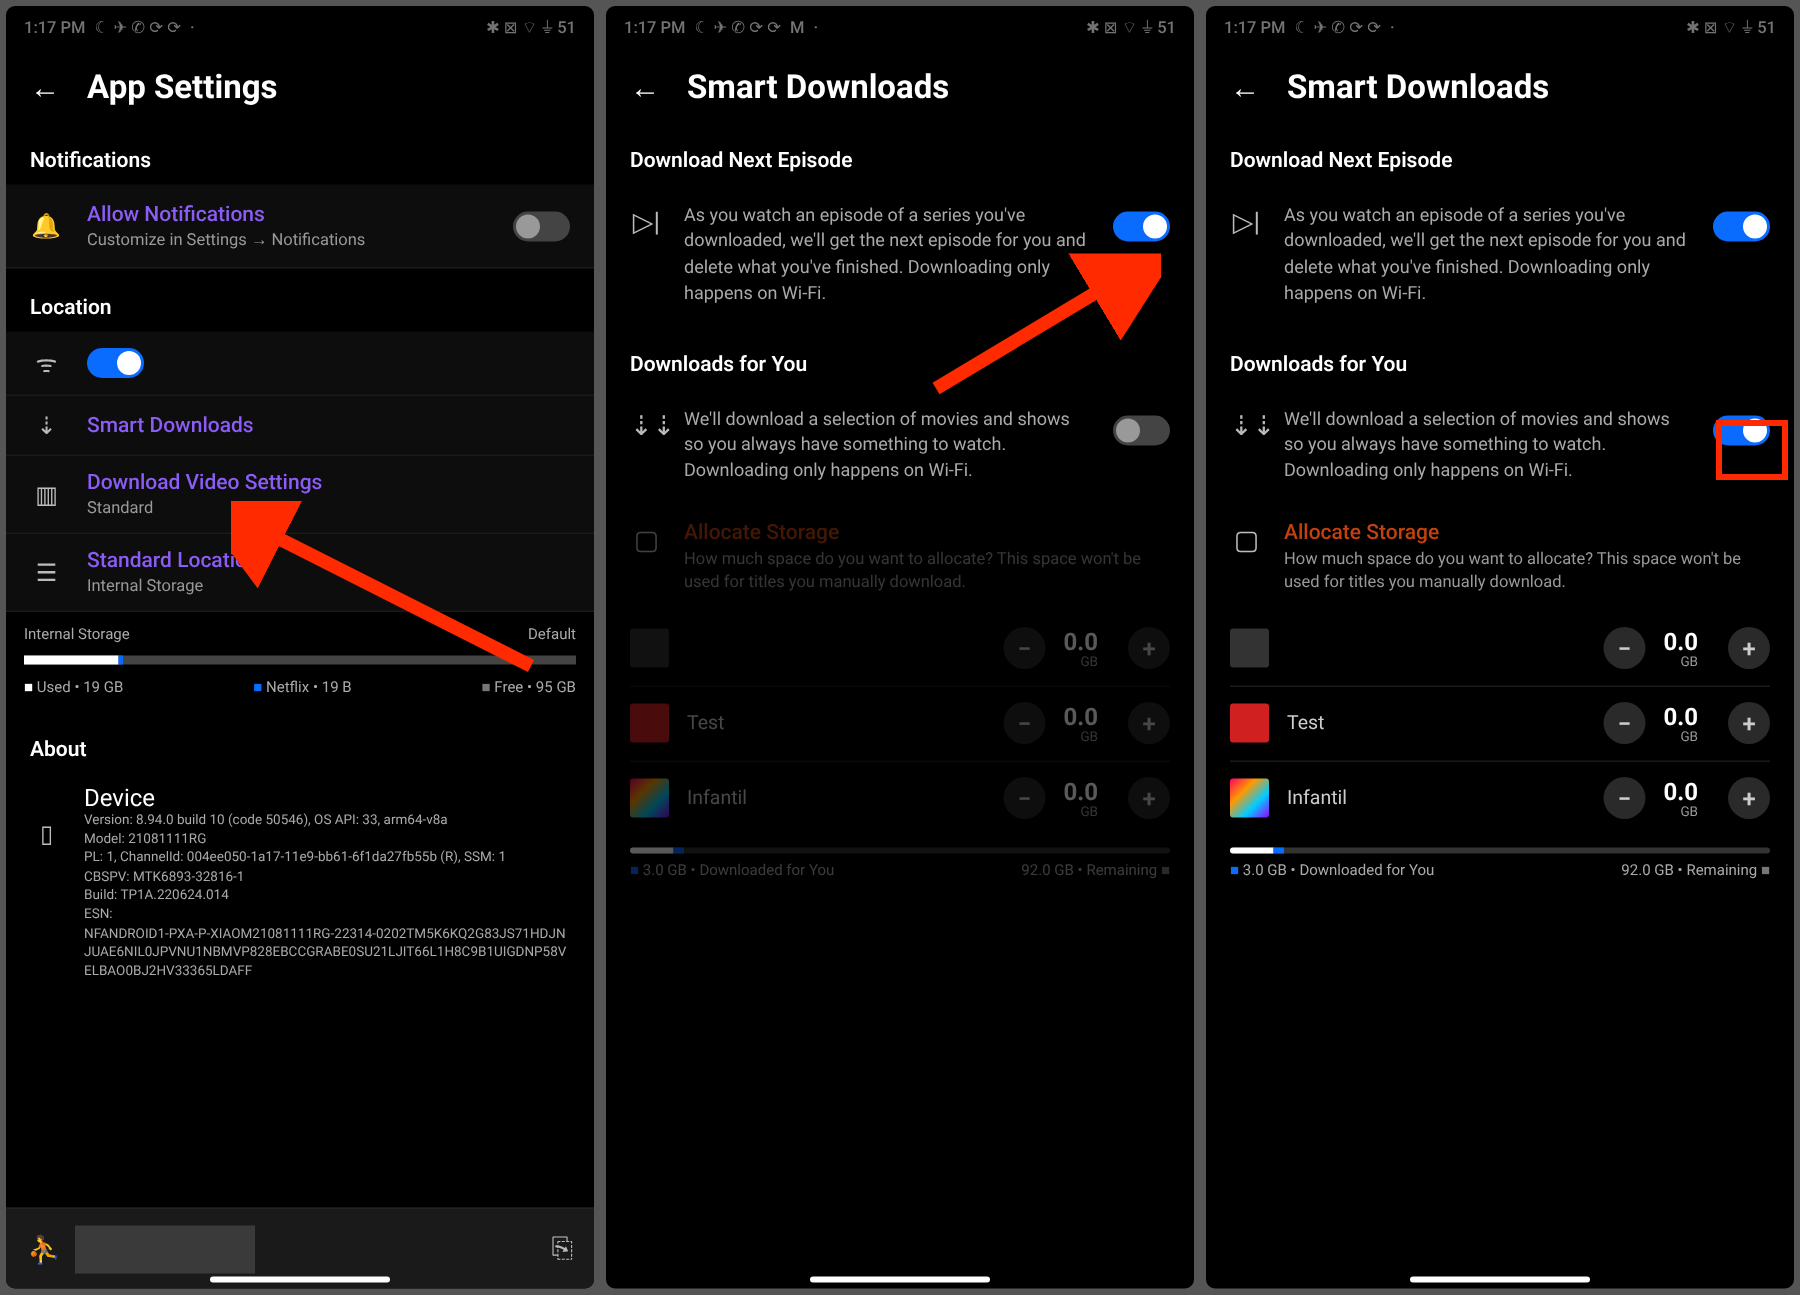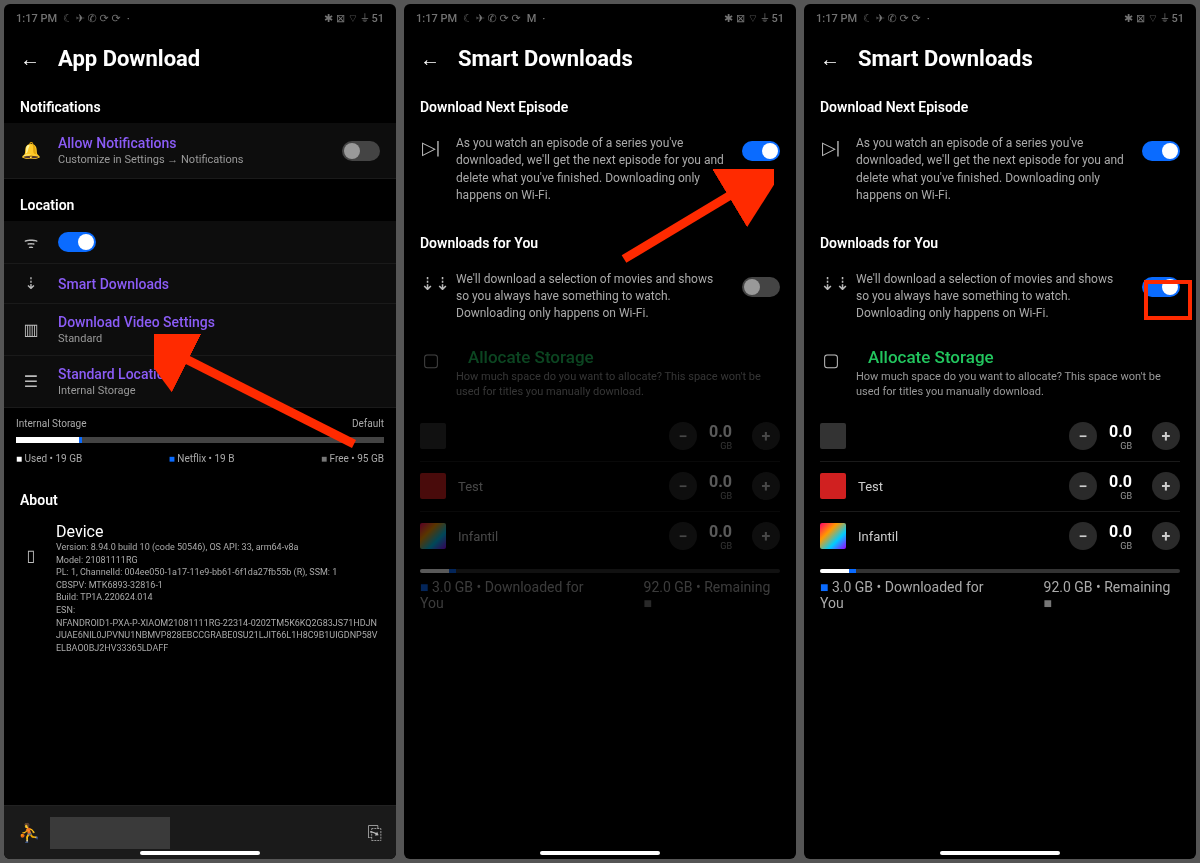--- a/index.html
+++ b/index.html
@@ -124,60 +124,60 @@
     width: 28px; height: 28px; border-radius: 14px; background: #2a2a2a;
     color: #ccc; display: flex; align-items: center; justify-content: center;
     font-size: 16px; font-weight: 600; flex-shrink: 0;
   }
   .prog-bar {
     height: 4px; background: #333; margin: 8px 16px 4px; border-radius: 2px; position: relative;
   }
   .prog-bar .p-white { position:absolute; left:0; top:0; bottom:0; background:#fff; border-radius:2px 0 0 2px; }
   .prog-bar .p-blue { position:absolute; top:0; bottom:0; background:#0a6bff; }
   .prog-legend {
-    display: flex; justify-content: space-between; font-size: 14px; color: #aaa;
+    display: flex; justify-content: space-between; font-size: 10px; color: #aaa;
     padding: 2px 16px 10px;
     gap: 36px;
   }
   .prog-legend .pl-left::before { content:"■ "; color:#0a6bff; }
   .prog-legend .pl-right::before { content: ""; }
   .prog-legend .pl-right::after { content: " ■"; color:#777; }
   .divider { height: 1px; background: #1a1a1a; margin: 0 16px; }
   
   .arrow {
     position: absolute; pointer-events: none;
   }
   .red-box {
     position: absolute; border: 4px solid #ff2a00; pointer-events: none;
   }
   .storage-header {
     display: flex; justify-content: space-between; padding: 10px 12px 2px;
     font-size: 10px; color: #aaa;
   }
-  .alloc-title { font-size: 17px; font-weight: 500; color: #22c55e; margin-left: 12px; }
+  .alloc-title { font-size: 14px; font-weight: 500; color: #c2410c; }
   .alloc-sub { font-size: 11px; color: #999; margin-top: 2px; line-height: 1.4; }
 </style>
 </head>
 <body>
 
 <div class="phone">
   <div class="status-bar">
     <div class="status-left">
       <span>1:17 PM</span>
       <span class="icon-glyph">☾  ✈  ✆  ⟳  ⟳</span>
       <span class="icon-glyph">·</span>
     </div>
     <div class="status-right">
       <span class="icon-glyph">✱  ⊠  ⌔  ⏚  51</span>
     </div>
   </div>
 
   <div class="header">
     <span class="back">←</span>
-    <span class="title">App Download</span>
+    <span class="title">App Settings</span>
   </div>
 
   <div class="section-title">Notifications</div>
   <div class="row">
     <span class="ricon">🔔</span>
     <div class="content">
       <div class="label">Allow Notifications</div>
       <div class="sub">Customize in Settings → Notifications</div>
     </div>
     <div class="toggle"></div>

